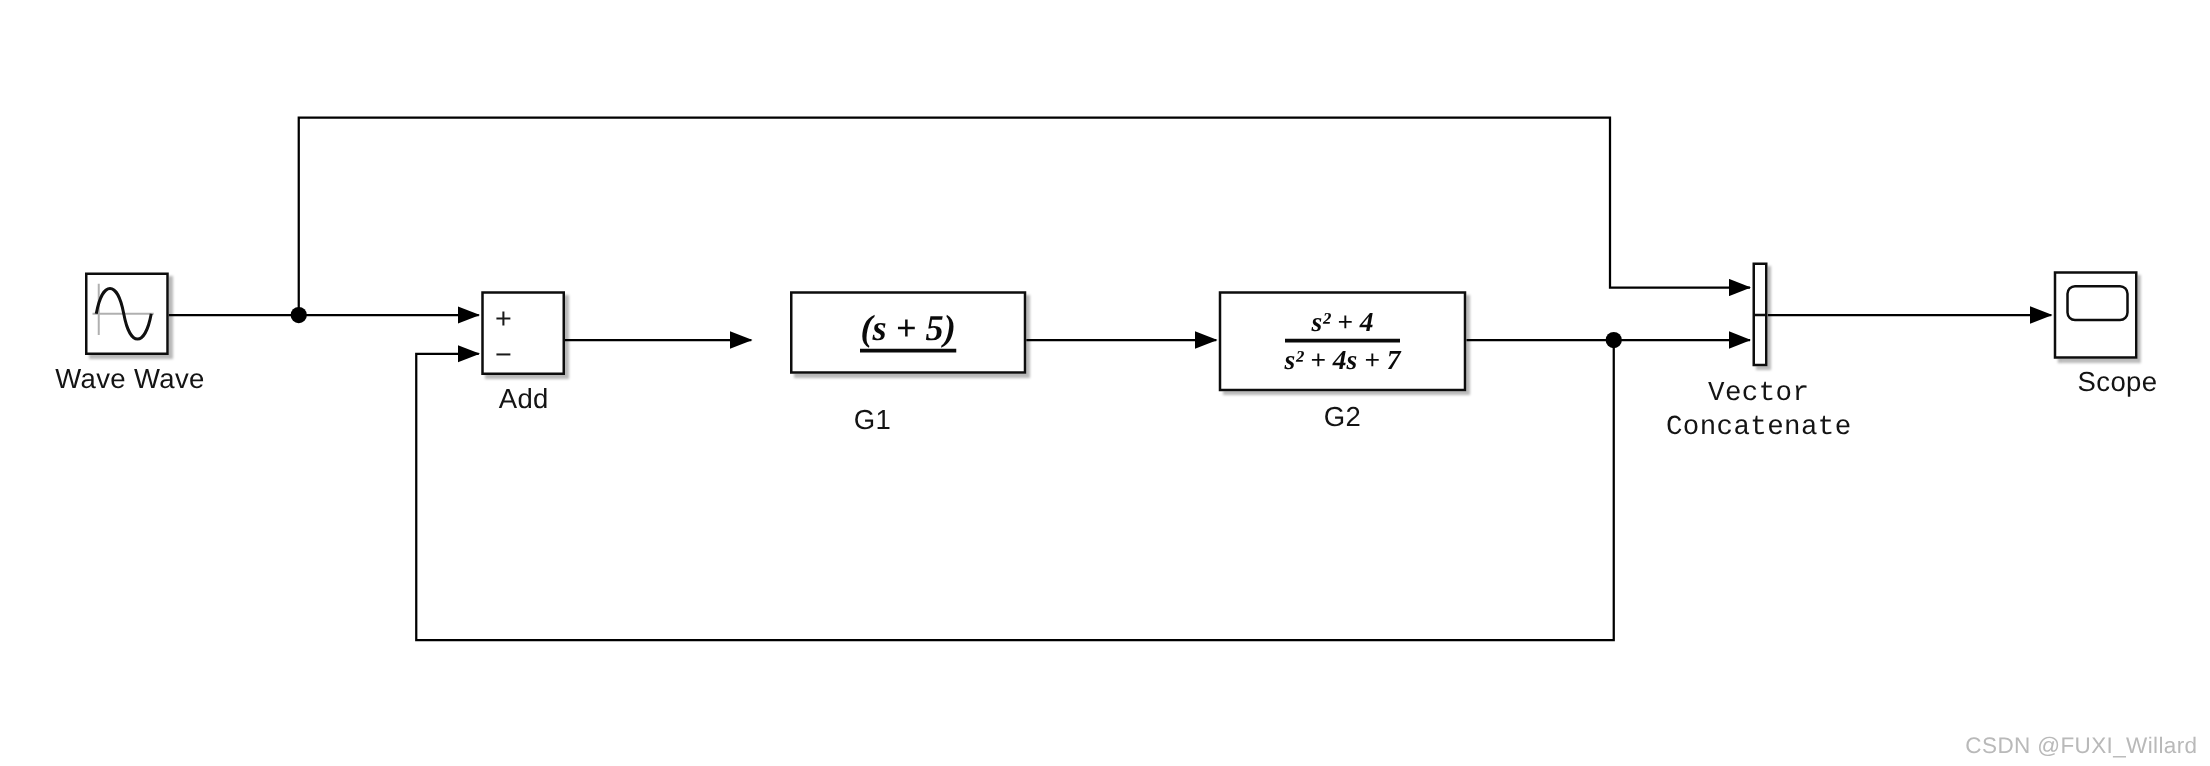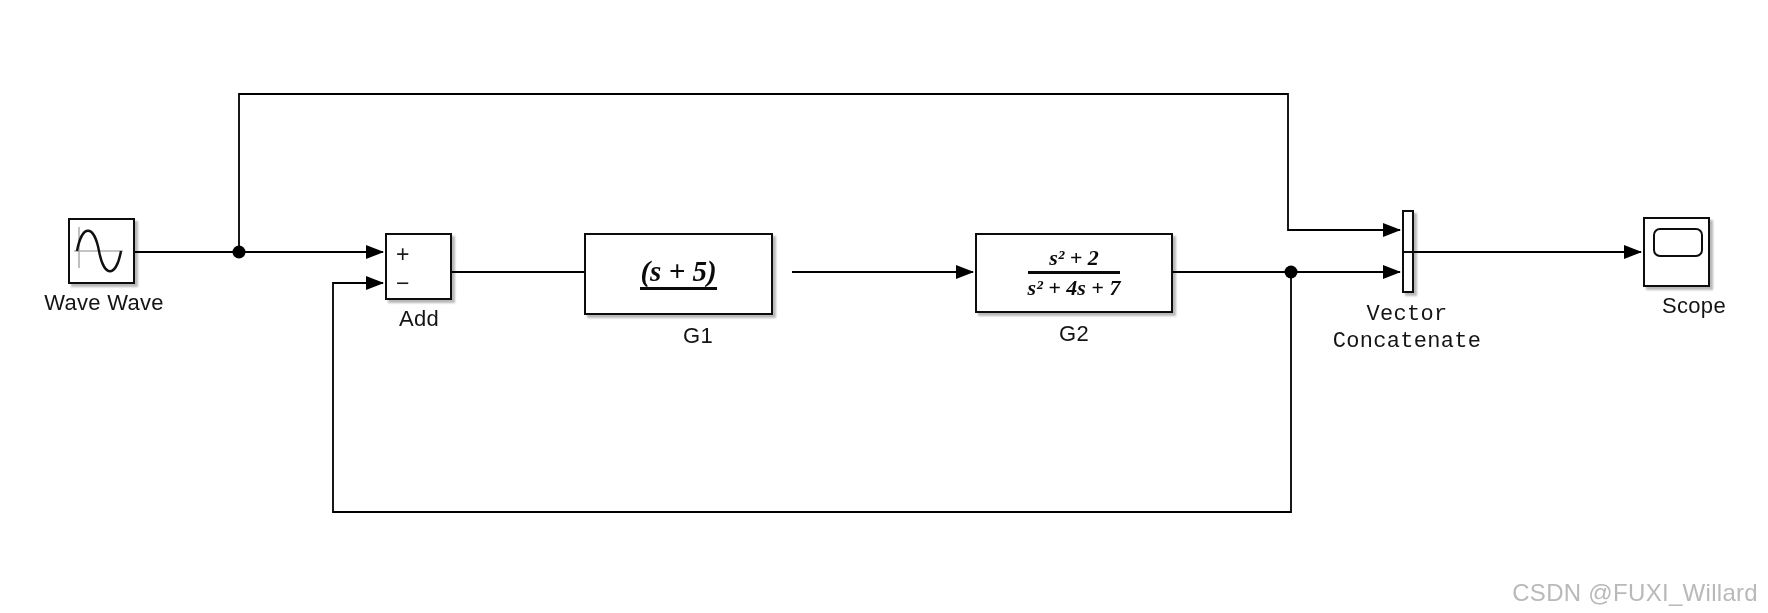--- a/index.html
+++ b/index.html
@@ -37,21 +37,21 @@
   .add-sign{
     position:absolute;left:9px;
     color:#1a1a1a;
     font-size:23px;line-height:23px;
     font-family:"Liberation Sans", sans-serif;
   }
   .add-plus{top:8px;}
   .add-minus{top:37px;}
   
   .tf-block{display:flex;align-items:center;justify-content:center;}
-  .g1-block{left:584px;top:233px;width:189px;height:82px;}
+  .g1-block{left:632px;top:233px;width:189px;height:66px;}
   .g2-block{left:975px;top:233px;width:198px;height:80px;}
   .frac{
     display:inline-flex;flex-direction:column;align-items:center;
     font-family:"Liberation Serif", serif;
     font-style:italic;color:#0a0a0a;
   }
   .frac .bar{align-self:stretch;height:2.5px;background:#0a0a0a;margin:1px 0 2px 0;}
   .g1-block .frac{font-size:29px;font-weight:bold;line-height:1.05;}
   .g2-block .frac{font-size:22px;font-weight:600;line-height:1.1;}
   
@@ -61,21 +61,21 @@
   .concat-label span{display:block;}
   
   .scope-block{left:1643px;top:217px;width:67px;height:70px;}
   .scope-screen{
     position:absolute;left:8px;top:9px;width:50px;height:29px;
     box-sizing:border-box;border:2.5px solid #0d0d0d;border-radius:7px;background:#ffffff;
   }
   
   .watermark{
     position:absolute;right:10px;bottom:6px;
-    color:#b9b9b9;font-size:24px;letter-spacing:0.3px;z-index:3;
+    color:#b9b9b9;font-size:18px;letter-spacing:0.3px;z-index:3;
   }
 </style>
 </head>
 <body>
 
 <div class="canvas">
 
   <svg class="wires" width="1768" height="613" viewBox="0 0 1768 613">
     <defs>
       <marker id="arrow" markerUnits="userSpaceOnUse" markerWidth="18" markerHeight="14" refX="17" refY="7" orient="auto">
@@ -119,21 +119,21 @@
   <div class="block tf-block g1-block">
     <span class="frac">
       <span class="num">(s + 5)</span>
       <span class="bar"></span>
     </span>
   </div>
   <div class="blk-label" style="left:698px;top:323px;">G1</div>
 
   <div class="block tf-block g2-block">
     <span class="frac">
-      <span class="num">s² + 2</span>
+      <span class="num">s² + 4</span>
       <span class="bar"></span>
       <span class="den">s² + 4s + 7</span>
     </span>
   </div>
   <div class="blk-label" style="left:1074px;top:321px;">G2</div>
 
   <div class="block concat-block">
     <div class="concat-divider"></div>
   </div>
   <div class="blk-label concat-label" style="left:1407px;top:301px;">

